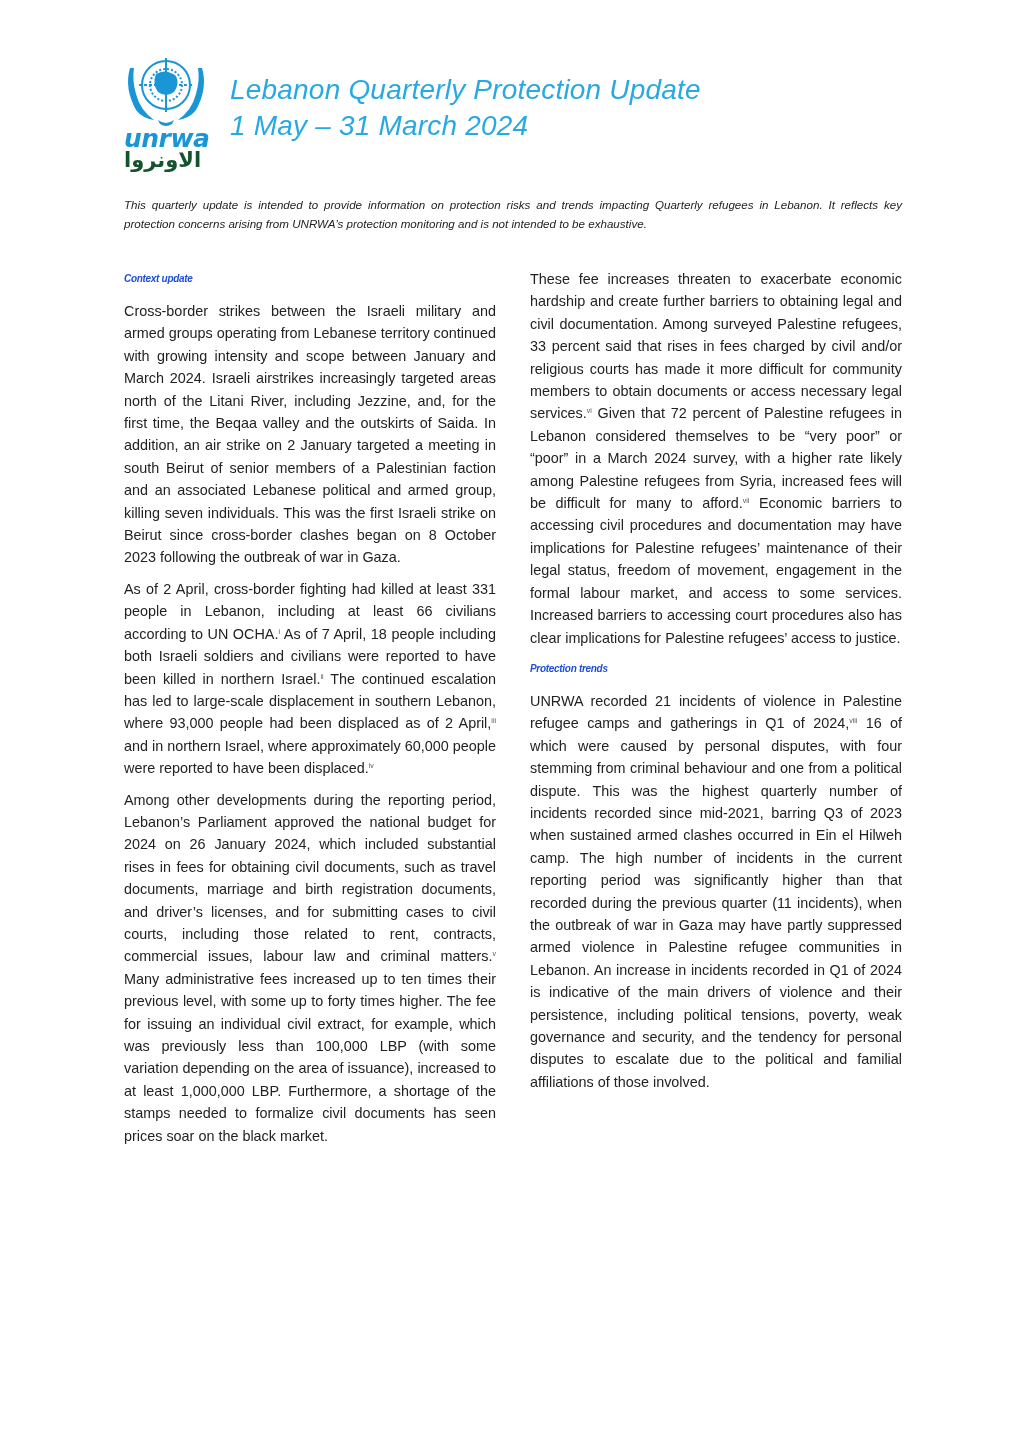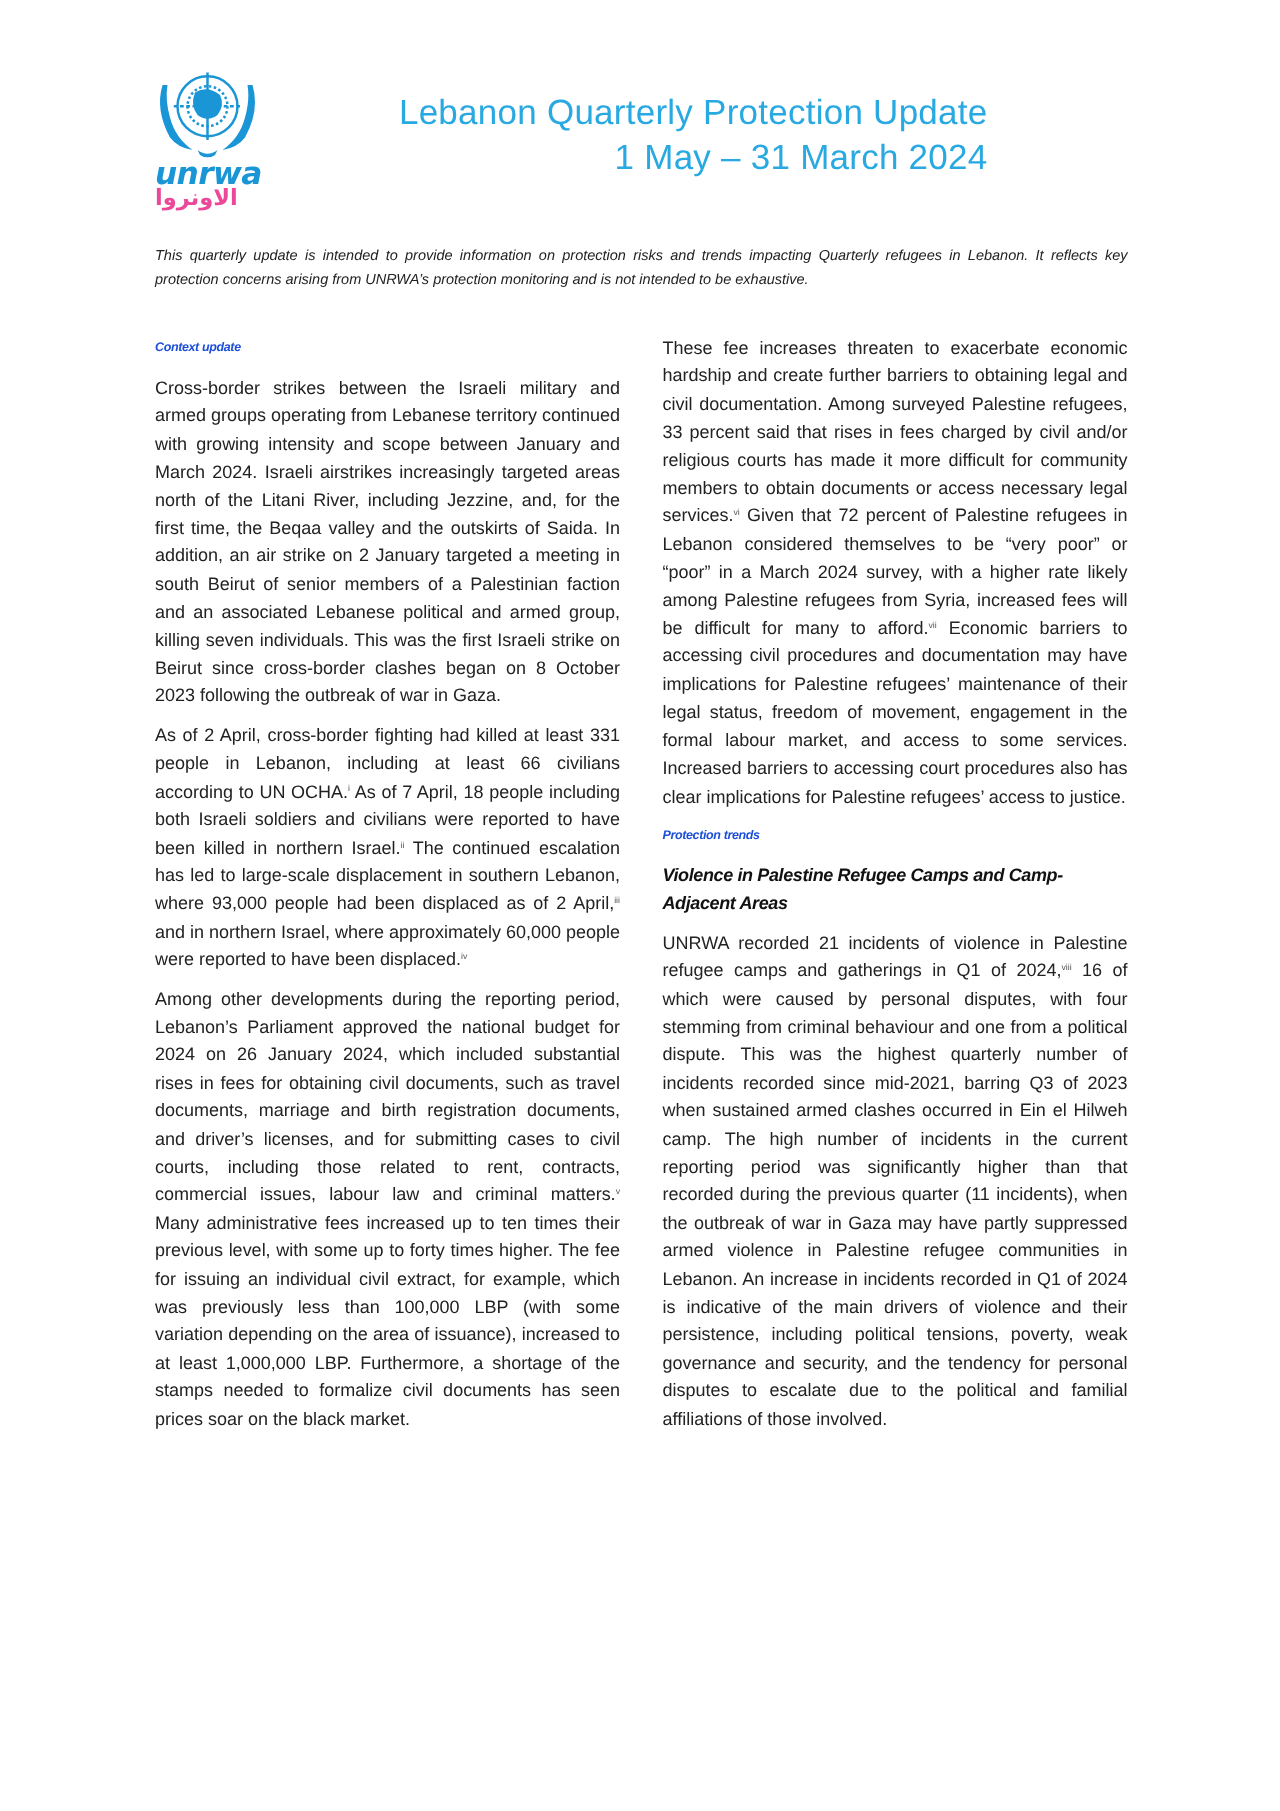--- a/index.html
+++ b/index.html
@@ -4,24 +4,24 @@
 <style>
   html, body { margin: 0; padding: 0; background: #ffffff; }
   body { width: 1024px; height: 1449px; position: relative; overflow: hidden;
          font-family: "Liberation Sans", sans-serif; color: #1a1a1a; }
 
   .logo { position: absolute; left: 120px; top: 48px; width: 95px; height: 130px; }
   .logo svg { display: block; }
   .logo-en { position: absolute; left: 4px; top: 78px; font-family: "DejaVu Sans", sans-serif;
              font-weight: bold; font-size: 25px; color: #1a95d6; letter-spacing: -0.5px; line-height: 1; font-style: italic; }
   .logo-ar { position: absolute; left: 4px; top: 102px; font-family: "DejaVu Sans", sans-serif;
-             font-weight: bold; font-size: 18px; color: #ec4899; line-height: 1; direction: rtl; }
+             font-weight: bold; font-size: 21px; color: #14532d; line-height: 1; direction: rtl; }
 
-  .title-block { position: absolute; left: 230px; top: 72px; width: 560px; text-align: right;
-                 color: #29a9e1; font-family: "Liberation Sans", sans-serif; }
+  .title-block { position: absolute; left: 230px; top: 72px; width: 560px; text-align: left;
+                 color: #29a9e1; font-family: "Liberation Sans", sans-serif; font-style: italic; }
   .title-line { font-size: 28px; line-height: 36px; letter-spacing: 0.2px; }
 
   .intro { position: absolute; left: 124px; top: 195px; width: 778px;
            font-style: italic; font-size: 11.6px; line-height: 19px; color: #222;
            text-align: justify; }
 
   .col { position: absolute; top: 268px; width: 372px; font-size: 14.4px; line-height: 22.4px;
          color: #222; text-align: justify; }
   .col-left { left: 124px; }
   .col-right { left: 530px; }
@@ -65,15 +65,14 @@
 <div class="col col-left">
   <div class="section-heading">Context update</div>
   <p>Cross-border strikes between the Israeli military and armed groups operating from Lebanese territory continued with growing intensity and scope between January and March 2024. Israeli airstrikes increasingly targeted areas north of the Litani River, including Jezzine, and, for the first time, the Beqaa valley and the outskirts of Saida. In addition, an air strike on 2 January targeted a meeting in south Beirut of senior members of a Palestinian faction and an associated Lebanese political and armed group, killing seven individuals. This was the first Israeli strike on Beirut since cross-border clashes began on 8 October 2023 following the outbreak of war in Gaza.</p>
   <p><span>As of 2 April, cross-border fighting had killed at least 331 people in Lebanon, including at least 66 civilians according to UN OCHA.</span><sup>i</sup><span> As of 7 April, 18 people including both Israeli soldiers and civilians were reported to have been killed in northern Israel.</span><sup>ii</sup><span> The continued escalation has led to large-scale displacement in southern Lebanon, where 93,000 people had been displaced as of 2 April,</span><sup>iii</sup><span> and in northern Israel, where approximately 60,000 people were reported to have been displaced.</span><sup>iv</sup></p>
   <p><span>Among other developments during the reporting period, Lebanon’s Parliament approved the national budget for 2024 on 26 January 2024, which included substantial rises in fees for obtaining civil documents, such as travel documents, marriage and birth registration documents, and driver’s licenses, and for submitting cases to civil courts, including those related to rent, contracts, commercial issues, labour law and criminal matters.</span><sup>v</sup><span> Many administrative fees increased up to ten times their previous level, with some up to forty times higher. The fee for issuing an individual civil extract, for example, which was previously less than 100,000 LBP (with some variation depending on the area of issuance), increased to at least 1,000,000 LBP. Furthermore, a shortage of the stamps needed to formalize civil documents has seen prices soar on the black market.</span></p>
 </div>
 
 <div class="col col-right">
   <p><span>These fee increases threaten to exacerbate economic hardship and create further barriers to obtaining legal and civil documentation. Among surveyed Palestine refugees, 33 percent said that rises in fees charged by civil and/or religious courts has made it more difficult for community members to obtain documents or access necessary legal services.</span><sup>vi</sup><span> Given that 72 percent of Palestine refugees in Lebanon considered themselves to be “very poor” or “poor” in a March 2024 survey, with a higher rate likely among Palestine refugees from Syria, increased fees will be difficult for many to afford.</span><sup>vii</sup><span> Economic barriers to accessing civil procedures and documentation may have implications for Palestine refugees’ maintenance of their legal status, freedom of movement, engagement in the formal labour market, and access to some services. Increased barriers to accessing court procedures also has clear implications for Palestine refugees’ access to justice.</span></p>
   <div class="section-heading" style="">Protection trends</div>
-  <div class="subheading">Violence in Palestine Refugee Camps and Camp-Adjacent Areas</div>
   <p><span>UNRWA recorded 21 incidents of violence in Palestine refugee camps and gatherings in Q1 of 2024,</span><sup>viii</sup><span> 16 of which were caused by personal disputes, with four stemming from criminal behaviour and one from a political dispute. This was the highest quarterly number of incidents recorded since mid-2021, barring Q3 of 2023 when sustained armed clashes occurred in Ein el Hilweh camp. The high number of incidents in the current reporting period was significantly higher than that recorded during the previous quarter (11 incidents), when the outbreak of war in Gaza may have partly suppressed armed violence in Palestine refugee communities in Lebanon. An increase in incidents recorded in Q1 of 2024 is indicative of the main drivers of violence and their persistence, including political tensions, poverty, weak governance and security, and the tendency for personal disputes to escalate due to the political and familial affiliations of those involved.</span></p>
 </div>
 
 </body></html>

